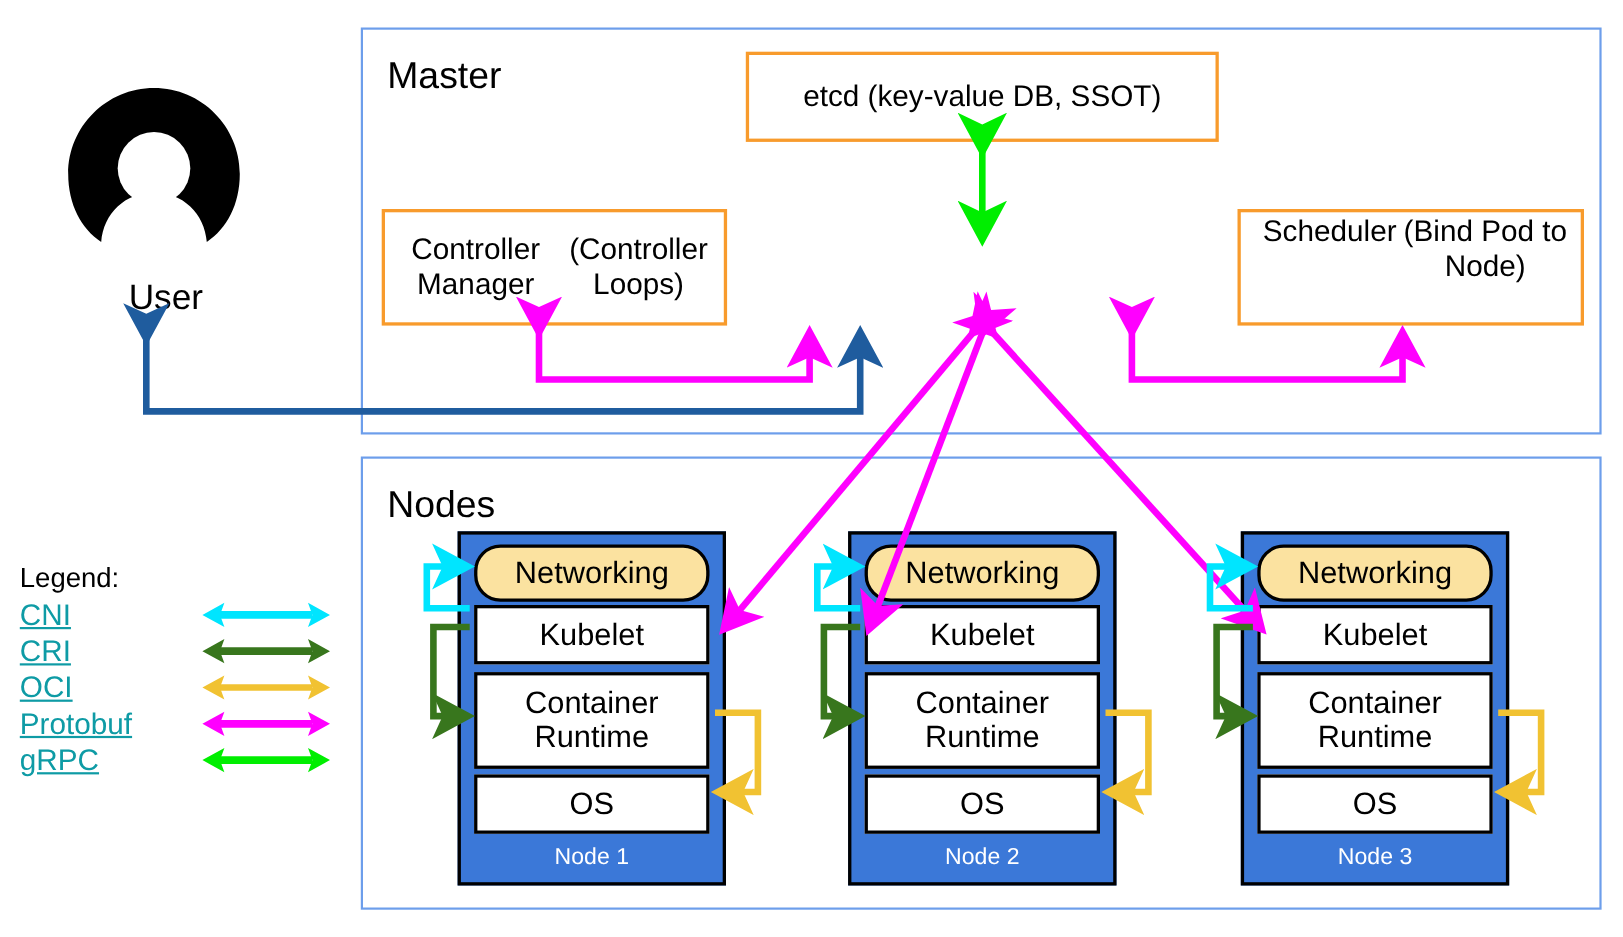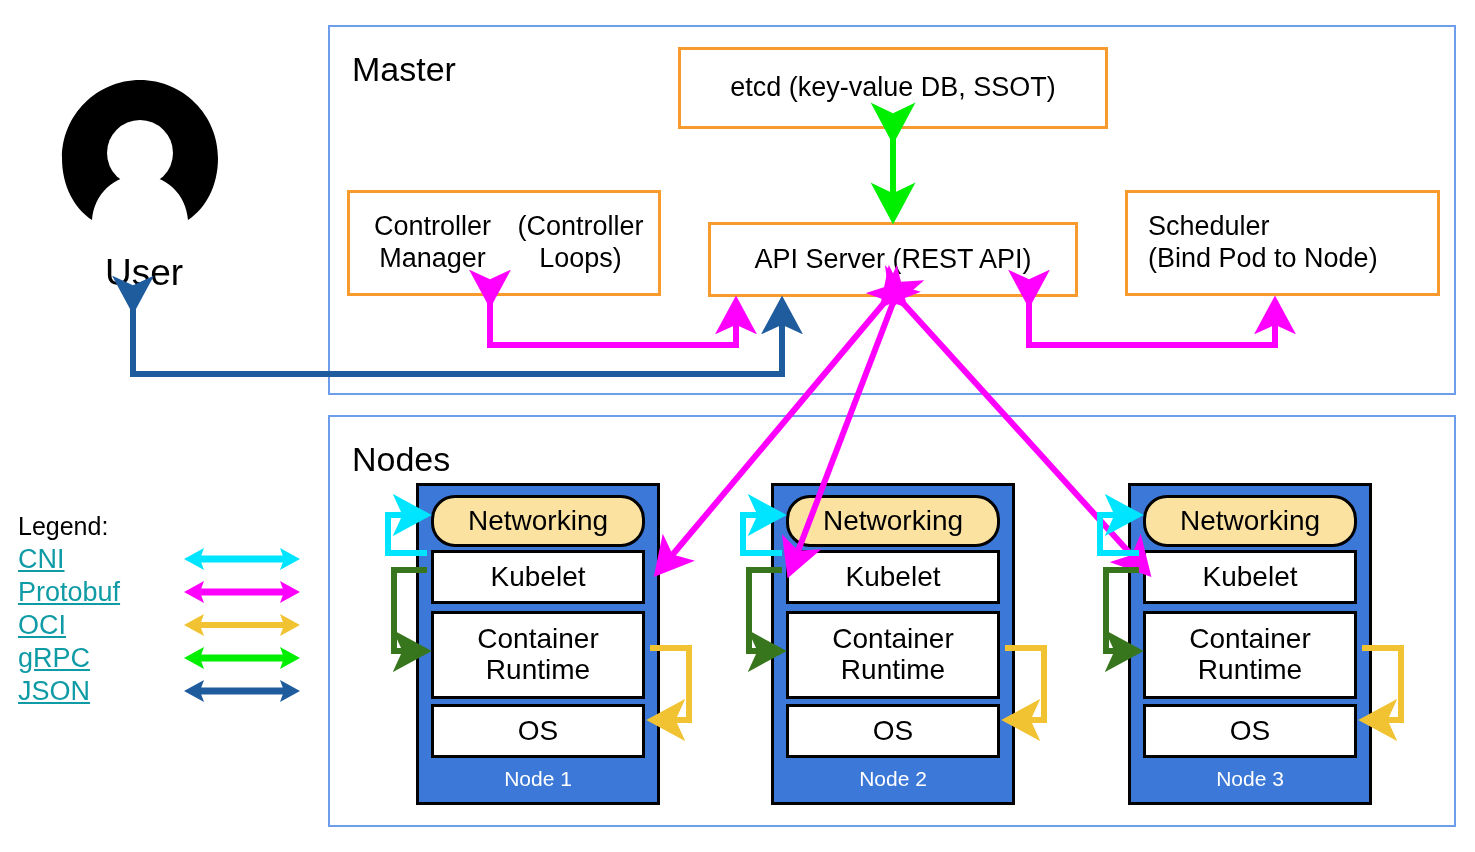--- a/index.html
+++ b/index.html
@@ -36,23 +36,24 @@
     font-size:27px;
     line-height:1.18;
     color:#000;
     padding:2px 6px;
   }
   .obox .t{display:block;text-align:center;}
 
   
   #user-label{
     position:absolute;
-    font-size:37px;
+    font-size:32px;
     color:#000;
     white-space:nowrap;
+    margin-left:12px;
   }
 
   
   .node{
     position:absolute;
     background:#3B78D8;
     border:3px solid #000;
     box-sizing:border-box;
   }
   .node-layer{
@@ -113,25 +114,22 @@
 
   <div class="obox" style="left:678px;top:47px;width:430px;height:82px;">
     <span class="t">etcd (key-value DB, SSOT)</span>
   </div>
 
   <div class="obox" style="left:347px;top:190px;width:314px;height:106px;flex-direction:row;">
     <span class="t">Controller Manager</span>
     <span class="t">(Controller Loops)</span>
   </div>
 
-  <div class="obox" style="left:708px;top:222px;width:370px;height:75px;">
-    <span class="t">API Server (REST API)</span>
-  </div>
-
-  <div class="obox" style="left:1125px;top:190px;width:315px;height:106px;flex-direction:column;align-items:flex-start;padding-left:20px;text-align:left;">
+
+  <div class="obox" style="left:1125px;top:190px;width:315px;height:106px;align-items:flex-start;padding-left:20px;text-align:left;">
     <span class="t">Scheduler</span>
     <span class="t">(Bind Pod to Node)</span>
   </div>
 
   <div class="group" style="left:328px;top:415px;width:1128px;height:412px;"></div>
   <div class="group-title" style="left:352px;top:442px;">Nodes</div>
 
   <div class="node" style="left:416px;top:483px;width:244px;height:322px;">
     <div class="node-layer net" style="top:9px;height:52px;">
       <span>Networking</span>
@@ -266,51 +264,51 @@
 
     <div class="leg-row">
       <span class="leg-label">CNI</span>
       <svg class="leg-arrow" viewBox="0 0 120 26">
         <line x1="18" y1="13" x2="102" y2="13" stroke="#00E5FF" stroke-width="7"></line>
         <path d="M2,13 L22,2 L18,13 L22,24 Z" fill="#00E5FF"></path>
         <path d="M118,13 L98,2 L102,13 L98,24 Z" fill="#00E5FF"></path>
       </svg>
     </div>
 
+    <div class="leg-row">
+      <span class="leg-label">CRI</span>
+      <svg class="leg-arrow" viewBox="0 0 120 26">
+        <line x1="18" y1="13" x2="102" y2="13" stroke="#38761D" stroke-width="7"></line>
+        <path d="M2,13 L22,2 L18,13 L22,24 Z" fill="#38761D"></path>
+        <path d="M118,13 L98,2 L102,13 L98,24 Z" fill="#38761D"></path>
+      </svg>
+    </div>
+
+    <div class="leg-row">
+      <span class="leg-label">OCI</span>
+      <svg class="leg-arrow" viewBox="0 0 120 26">
+        <line x1="18" y1="13" x2="102" y2="13" stroke="#F1C232" stroke-width="6"></line>
+        <path d="M2,13 L22,2 L18,13 L22,24 Z" fill="#F1C232"></path>
+        <path d="M118,13 L98,2 L102,13 L98,24 Z" fill="#F1C232"></path>
+      </svg>
+    </div>
 
     <div class="leg-row">
       <span class="leg-label">Protobuf</span>
       <svg class="leg-arrow" viewBox="0 0 120 26">
         <line x1="18" y1="13" x2="102" y2="13" stroke="#FF00FF" stroke-width="7"></line>
         <path d="M2,13 L22,2 L18,13 L22,24 Z" fill="#FF00FF"></path>
         <path d="M118,13 L98,2 L102,13 L98,24 Z" fill="#FF00FF"></path>
       </svg>
     </div>
 
     <div class="leg-row">
-      <span class="leg-label">OCI</span>
-      <svg class="leg-arrow" viewBox="0 0 120 26">
-        <line x1="18" y1="13" x2="102" y2="13" stroke="#F1C232" stroke-width="6"></line>
-        <path d="M2,13 L22,2 L18,13 L22,24 Z" fill="#F1C232"></path>
-        <path d="M118,13 L98,2 L102,13 L98,24 Z" fill="#F1C232"></path>
-      </svg>
-    </div>
-
-    <div class="leg-row">
       <span class="leg-label">gRPC</span>
       <svg class="leg-arrow" viewBox="0 0 120 26">
         <line x1="18" y1="13" x2="102" y2="13" stroke="#00EE00" stroke-width="7"></line>
         <path d="M2,13 L22,2 L18,13 L22,24 Z" fill="#00EE00"></path>
         <path d="M118,13 L98,2 L102,13 L98,24 Z" fill="#00EE00"></path>
       </svg>
     </div>
 
-    <div class="leg-row">
-      <span class="leg-label">JSON</span>
-      <svg class="leg-arrow" viewBox="0 0 120 26">
-        <line x1="18" y1="13" x2="102" y2="13" stroke="#1F5C9E" stroke-width="7"></line>
-        <path d="M2,13 L22,2 L18,13 L22,24 Z" fill="#1F5C9E"></path>
-        <path d="M118,13 L98,2 L102,13 L98,24 Z" fill="#1F5C9E"></path>
-      </svg>
-    </div>
   </div>
 
 </div>
 
 </body></html>

